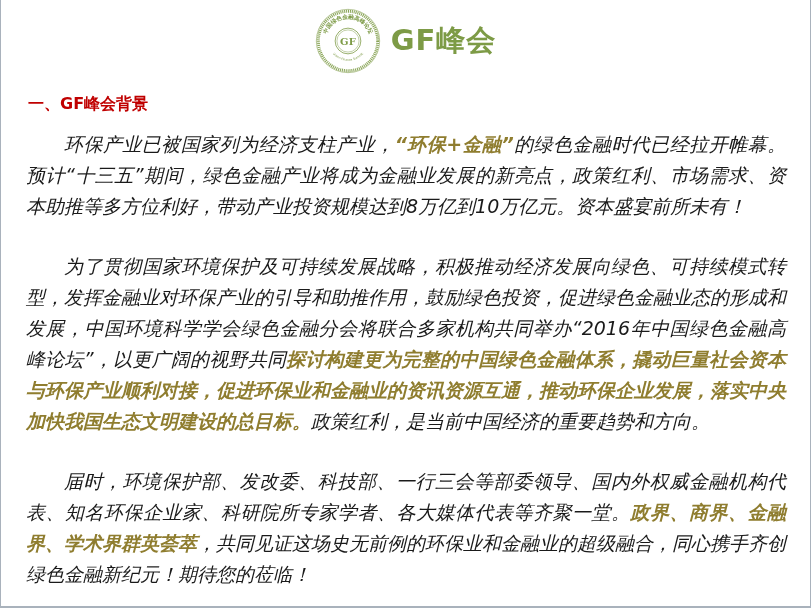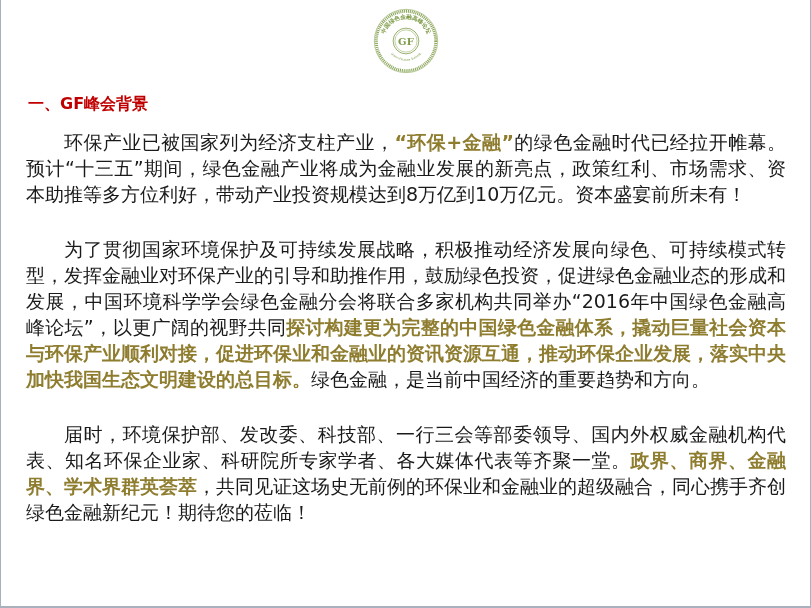--- a/index.html
+++ b/index.html
@@ -24,23 +24,24 @@
     font-size:29px; font-weight:bold; letter-spacing:1px;
     color:var(--accent-green,#7D9B46);
   }
   .heading {
     margin:20px 0 0 27px;
     font-size:16px; font-weight:bold;
     color:var(--accent-red,#C00000);
   }
   .body-text {
     margin:14px 24px 0 25px;
-    font-size:19px; line-height:26px;
+    font-size:19px; line-height:31px;
     text-align:justify;
     color:var(--body-c,#1A1A1A);
+    font-style:italic;
   }
   .para { margin:0 0 29px 0; text-indent:2em; }
   .para:last-child { margin-bottom:0; }
   .hl { color:var(--accent-olive,#8F7D2F); font-weight:bold; }
 </style>
 </head>
 <body>
 
 <div class="page">
 
@@ -55,23 +56,24 @@
       <circle class="seal-stroke" cx="50" cy="50" r="19.5" stroke-width="1.2"></circle>
       <circle class="seal-stroke" cx="50" cy="50" r="16.8" stroke-width="0.7"></circle>
       <text class="seal-text" x="50" y="56.5" font-size="15" font-weight="bold" text-anchor="middle" font-family="DejaVu Serif, serif" letter-spacing="0.5">GF</text>
       <text class="seal-text" font-size="8.6" font-weight="bold">
         <textPath href="#topArc" startOffset="50%" text-anchor="middle">中国绿色金融高峰论坛</textPath>
       </text>
       <text class="seal-text" font-size="4.6">
         <textPath href="#bottomArc" startOffset="50%" text-anchor="middle">Green Finance Summit</textPath>
       </text>
     </svg>
+    <span class="logo-title">GF峰会</span>
   </header>
 
   <h1 class="heading">一、GF峰会背景</h1>
 
   <div class="body-text">
       <p class="para"><span>环保产业已被国家列为经济支柱产业，</span><span class="hl">“环保+金融”</span><span>的绿色金融时代已经拉开帷幕。预计“十三五”期间，绿色金融产业将成为金融业发展的新亮点，政策红利、市场需求、资本助推等多方位利好，带动产业投资规模达到8万亿到10万亿元。资本盛宴前所未有！</span></p>
-      <p class="para"><span>为了贯彻国家环境保护及可持续发展战略，积极推动经济发展向绿色、可持续模式转型，发挥金融业对环保产业的引导和助推作用，鼓励绿色投资，促进绿色金融业态的形成和发展，中国环境科学学会绿色金融分会将联合多家机构共同举办“2016年中国绿色金融高峰论坛”，以更广阔的视野共同</span><span class="hl">探讨构建更为完整的中国绿色金融体系，撬动巨量社会资本与环保产业顺利对接，促进环保业和金融业的资讯资源互通，推动环保企业发展，落实中央加快我国生态文明建设的总目标。</span><span>绿色金融，是当前中国经济的重要趋势和方向。</span></p>
+      <p class="para"><span>为了贯彻国家环境保护及可持续发展战略，积极推动经济发展向绿色、可持续模式转型，发挥金融业对环保产业的引导和助推作用，鼓励绿色投资，促进绿色金融业态的形成和发展，中国环境科学学会绿色金融分会将联合多家机构共同举办“2016年中国绿色金融高峰论坛”，以更广阔的视野共同</span><span class="hl">探讨构建更为完整的中国绿色金融体系，撬动巨量社会资本与环保产业顺利对接，促进环保业和金融业的资讯资源互通，推动环保企业发展，落实中央加快我国生态文明建设的总目标。</span><span>政策红利，是当前中国经济的重要趋势和方向。</span></p>
       <p class="para"><span>届时，环境保护部、发改委、科技部、一行三会等部委领导、国内外权威金融机构代表、知名环保企业家、科研院所专家学者、各大媒体代表等齐聚一堂。</span><span class="hl">政界、商界、金融界、学术界群英荟萃</span><span>，共同见证这场史无前例的环保业和金融业的超级融合，同心携手齐创绿色金融新纪元！期待您的莅临！</span></p>
     </div>
 
 </div>
 
 </body></html>

